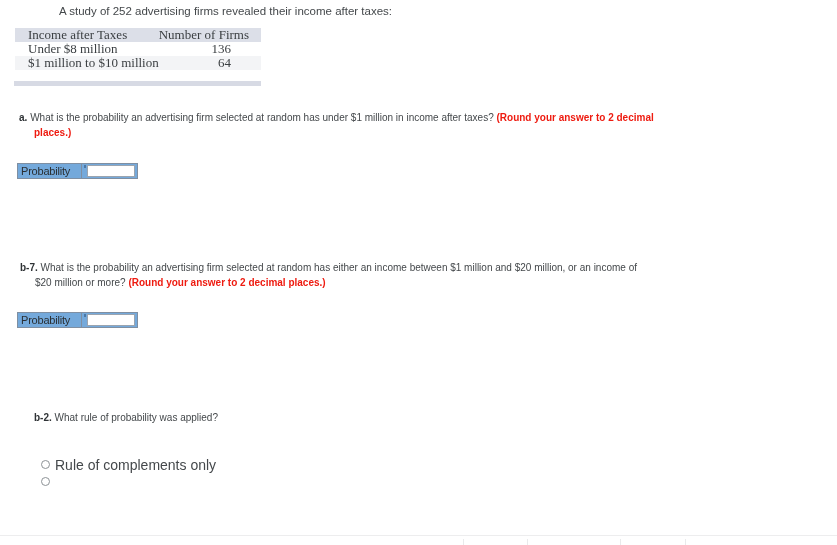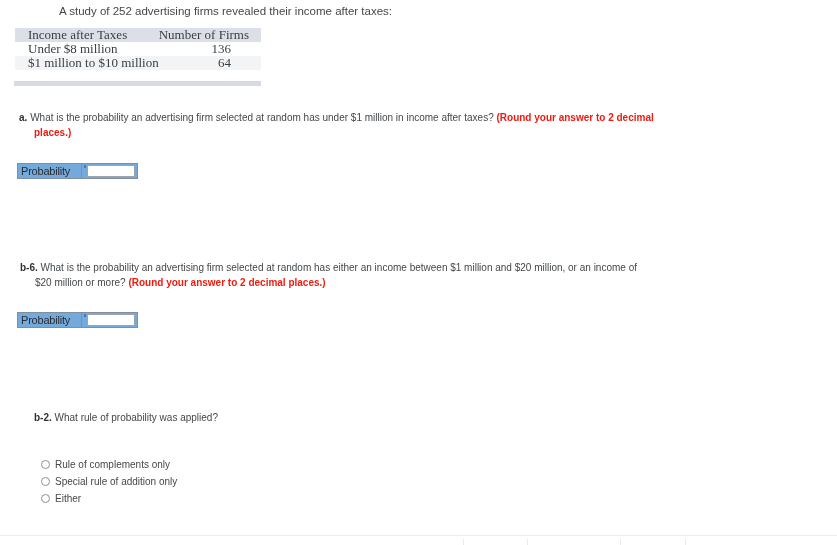--- a/index.html
+++ b/index.html
@@ -178,21 +178,21 @@
     width: 9px;
     height: 9px;
     border: 1px solid #8d9296;
     border-radius: 50%;
     background: #ffffff;
     box-sizing: border-box;
     margin-right: 5px;
     flex: 0 0 auto;
   }
   .radio-text {
-    font-size: 10px;
+    font-size: 14px;
     line-height: 14px;
     color: #44484b;
   }
 
   
   .bottom-bar {
     position: absolute;
     left: 0;
     top: 535px;
     width: 837px;
@@ -243,21 +243,21 @@
 
 <div class="prob-widget" id="prob-a">
   <div class="prob-label">Probability</div>
   <div class="prob-cellwrap">
     <span class="prob-tick"></span>
     <input class="prob-input" type="text" placeholder="" style="">
   </div>
 </div>
 
 <div class="question hang" id="question-b1">
-  <span class="q-marker">b-6.</span> 
+  <span class="q-marker">b-7.</span> 
   <span>What is the probability an advertising firm selected at random has either an income between $1 million and $20 million, or an income of $20 million or more?</span> 
   <span class="q-hint">(Round your answer to 2 decimal places.)</span>
 </div>
 
 <div class="prob-widget" id="prob-b1">
   <div class="prob-label">Probability</div>
   <div class="prob-cellwrap">
     <span class="prob-tick"></span>
     <input class="prob-input" type="text" placeholder="" style="">
   </div>
@@ -268,25 +268,20 @@
   <span>What rule of probability was applied?</span>
 </div>
 
 <div class="radio-group">
   <label class="radio-row">
     <span class="radio-mark"></span>
     <span class="radio-text">Rule of complements only</span>
   </label>
   <label class="radio-row">
     <span class="radio-mark"></span>
-    <span class="radio-text">Special rule of addition only</span>
-  </label>
-  <label class="radio-row">
-    <span class="radio-mark"></span>
-    <span class="radio-text">Either</span>
   </label>
 </div>
 
 <div class="bottom-bar">
   <span class="bb-div" style="left:463px"></span>
   <span class="bb-div" style="left:527px"></span>
   <span class="bb-div" style="left:620px"></span>
   <span class="bb-div" style="left:685px"></span>
 </div>
 

